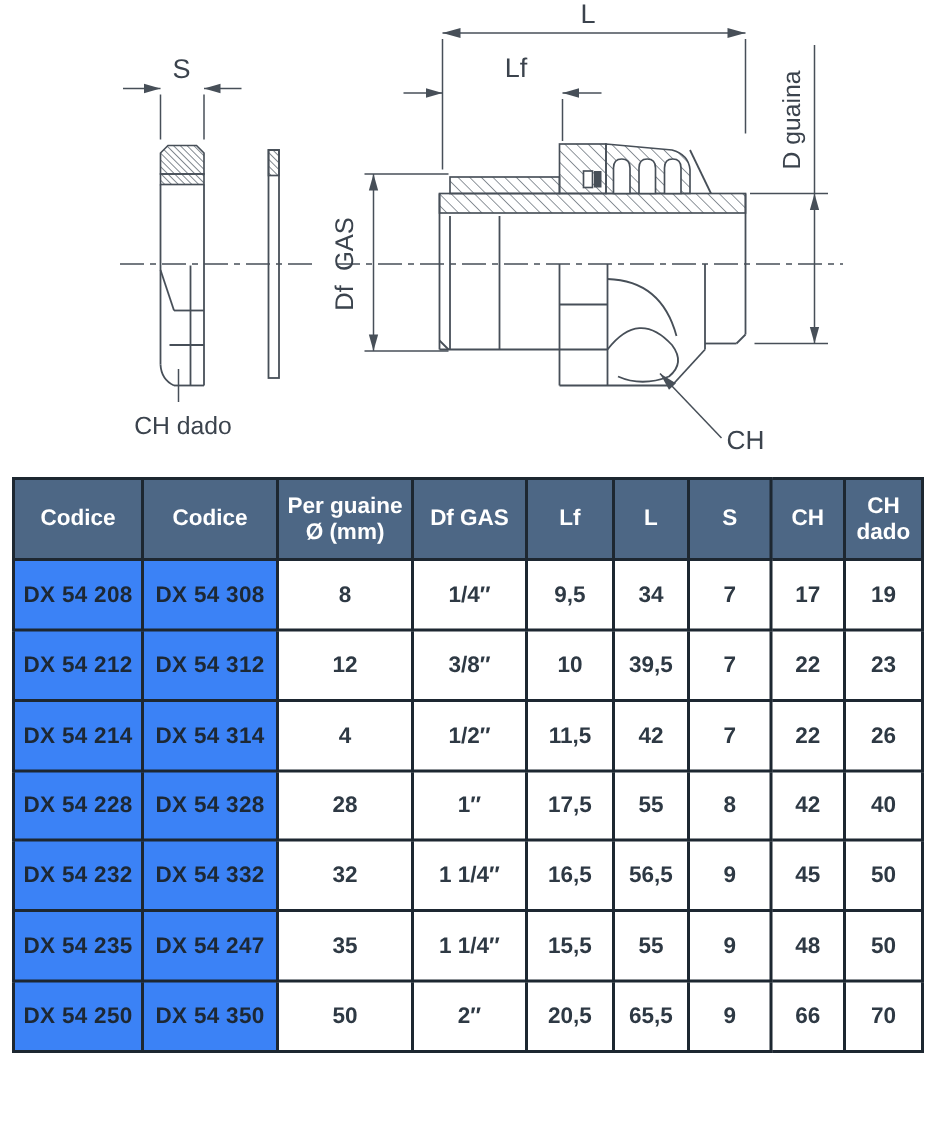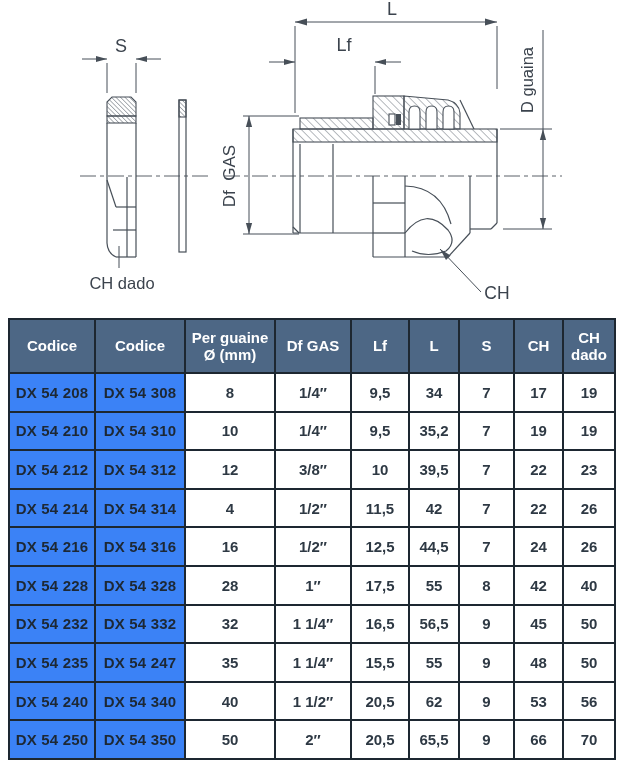--- a/index.html
+++ b/index.html
@@ -16,21 +16,21 @@
   .hp2 { fill:url(#h2); stroke:var(--drawing_line,#474f58); stroke-width:1.1; }
   .wp  { fill:#ffffff; stroke:var(--drawing_line,#474f58); stroke-width:1.1; }
   .sp  { fill:var(--drawing_line,#474f58); stroke:none; }
   .dim { stroke:var(--drawing_line,#474f58); stroke-width:1; fill:none; }
   .ah  { fill:var(--drawing_line,#474f58); stroke:none; }
   .cl  { stroke:var(--drawing_line,#474f58); stroke-width:0.9; stroke-dasharray:16 4 4 4; fill:none; }
   .lbl { fill:var(--label_text,#3b434d); font-family:"Liberation Sans",sans-serif; }
 
   
   table.spec {
-    position:absolute; left:8px; top:318px; width:606px; height:442px;
+    position:absolute; left:8px; top:318px; width:606px; height:384px;
     border-collapse:collapse; table-layout:fixed;
   }
   table.spec th, table.spec td {
     border:2px solid var(--border,#1d2731);
     text-align:center; vertical-align:middle; padding:0;
   }
   table.spec th {
     background:var(--header_bg,#4d6785); color:var(--header_text,#fff);
     font-weight:bold; font-size:15px; line-height:1.15; white-space:pre-line;
     height:52px;
@@ -200,31 +200,20 @@
           <td class="code">DX 54 308</td>
           <td class="val">8</td>
           <td class="val">1/4″</td>
           <td class="val">9,5</td>
           <td class="val">34</td>
           <td class="val">7</td>
           <td class="val">17</td>
           <td class="val">19</td>
         </tr>
         <tr>
-          <td class="code">DX 54 210</td>
-          <td class="code">DX 54 310</td>
-          <td class="val">10</td>
-          <td class="val">1/4″</td>
-          <td class="val">9,5</td>
-          <td class="val">35,2</td>
-          <td class="val">7</td>
-          <td class="val">19</td>
-          <td class="val">19</td>
-        </tr>
-        <tr>
           <td class="code">DX 54 212</td>
           <td class="code">DX 54 312</td>
           <td class="val">12</td>
           <td class="val">3/8″</td>
           <td class="val">10</td>
           <td class="val">39,5</td>
           <td class="val">7</td>
           <td class="val">22</td>
           <td class="val">23</td>
         </tr>
@@ -233,31 +222,20 @@
           <td class="code">DX 54 314</td>
           <td class="val">4</td>
           <td class="val">1/2″</td>
           <td class="val">11,5</td>
           <td class="val">42</td>
           <td class="val">7</td>
           <td class="val">22</td>
           <td class="val">26</td>
         </tr>
         <tr>
-          <td class="code">DX 54 216</td>
-          <td class="code">DX 54 316</td>
-          <td class="val">16</td>
-          <td class="val">1/2″</td>
-          <td class="val">12,5</td>
-          <td class="val">44,5</td>
-          <td class="val">7</td>
-          <td class="val">24</td>
-          <td class="val">26</td>
-        </tr>
-        <tr>
           <td class="code">DX 54 228</td>
           <td class="code">DX 54 328</td>
           <td class="val">28</td>
           <td class="val">1″</td>
           <td class="val">17,5</td>
           <td class="val">55</td>
           <td class="val">8</td>
           <td class="val">42</td>
           <td class="val">40</td>
         </tr>
@@ -277,31 +255,20 @@
           <td class="code">DX 54 247</td>
           <td class="val">35</td>
           <td class="val">1 1/4″</td>
           <td class="val">15,5</td>
           <td class="val">55</td>
           <td class="val">9</td>
           <td class="val">48</td>
           <td class="val">50</td>
         </tr>
         <tr>
-          <td class="code">DX 54 240</td>
-          <td class="code">DX 54 340</td>
-          <td class="val">40</td>
-          <td class="val">1 1/2″</td>
-          <td class="val">20,5</td>
-          <td class="val">62</td>
-          <td class="val">9</td>
-          <td class="val">53</td>
-          <td class="val">56</td>
-        </tr>
-        <tr>
           <td class="code">DX 54 250</td>
           <td class="code">DX 54 350</td>
           <td class="val">50</td>
           <td class="val">2″</td>
           <td class="val">20,5</td>
           <td class="val">65,5</td>
           <td class="val">9</td>
           <td class="val">66</td>
           <td class="val">70</td>
         </tr>

